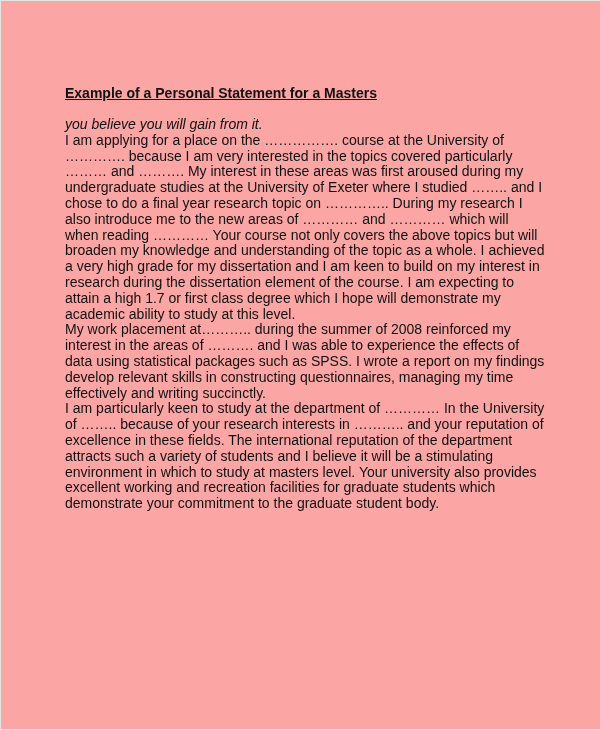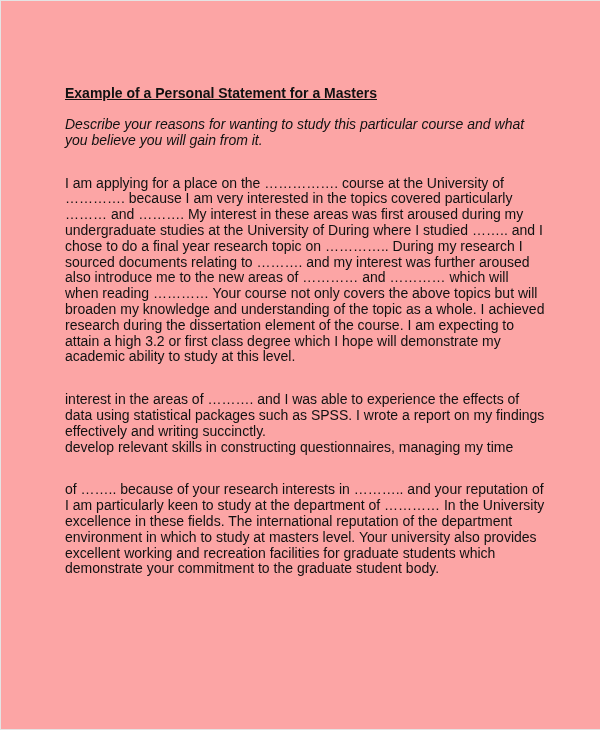--- a/index.html
+++ b/index.html
@@ -15,59 +15,60 @@
       position: absolute; left: 64px; top: 84px; width: 490px;
       font-family: "Liberation Sans", sans-serif;
       font-size: 14px; color: #111111;
     }
     .title {
       font-weight: bold; text-decoration: underline;
       font-size: 14px; line-height: 16px; margin: 0;
       white-space: nowrap;
     }
     .prompt { font-style: italic; margin-top: 16px; }
-    .para { margin-top: 27px; }
+    .para { margin-top: 0; }
     .line { display: block; line-height: 15.8px; height: 15.8px; white-space: nowrap; }
   </style>
 </head>
 <body>
 
 <div class="page">
   <div class="doc">
     <h1 class="title">Example of a Personal Statement for a Masters</h1>
 
     <div class="prompt">
-      <span class="line">Describe your reasons for wanting to study this particular course and what</span>
       <span class="line">you believe you will gain from it.</span>
     </div>
 
     <div class="para">
       <span class="line">I am applying for a place on the ……………. course at the University of</span>
       <span class="line">…………. because I am very interested in the topics covered particularly</span>
       <span class="line">……… and ……….  My interest in these areas was first aroused during my</span>
-      <span class="line">undergraduate studies at the University of During where I studied …….. and I</span>
+      <span class="line">undergraduate studies at the University of Exeter where I studied …….. and I</span>
       <span class="line">chose to do a final year research topic on …………..  During my research I</span>
-      <span class="line">sourced documents relating to ………. and my interest was further aroused</span>
       <span class="line">also introduce me to the new areas of ………… and ………… which will</span>
       <span class="line">when reading ………… Your course not only covers the above topics but will</span>
       <span class="line">broaden my knowledge and understanding of the topic as a whole. I achieved</span>
+      <span class="line">a very high grade for my dissertation and I am keen to build on my interest in</span>
       <span class="line">research during the dissertation element of the course. I am expecting to</span>
-      <span class="line">attain a high 3.2 or first class degree which I hope will demonstrate my</span>
+      <span class="line">attain a high 1.7 or first class degree which I hope will demonstrate my</span>
       <span class="line">academic ability to study at this level.</span>
     </div>
 
     <div class="para">
+      <span class="line">My work placement at……….. during the summer of 2008 reinforced my</span>
       <span class="line">interest in the areas of ………. and I was able to experience the effects of</span>
       <span class="line">data using statistical packages such as SPSS. I wrote a report on my findings</span>
+      <span class="line">develop relevant skills in constructing questionnaires, managing my time</span>
       <span class="line">effectively and writing succinctly.</span>
-      <span class="line">develop relevant skills in constructing questionnaires, managing my time</span>
     </div>
 
     <div class="para">
+      <span class="line">I am particularly keen to study at the department of ………… In the University</span>
       <span class="line">of …….. because of your research interests in ……….. and your reputation of</span>
-      <span class="line">I am particularly keen to study at the department of ………… In the University</span>
       <span class="line">excellence in these fields. The international reputation of the department</span>
+      <span class="line">attracts such a variety of students and I believe it will be a stimulating</span>
       <span class="line">environment in which to study at masters level. Your university also provides</span>
       <span class="line">excellent working and recreation facilities for graduate students which</span>
       <span class="line">demonstrate your commitment to the graduate student body.</span>
     </div>
   </div>
 </div>
 
 </body></html>

